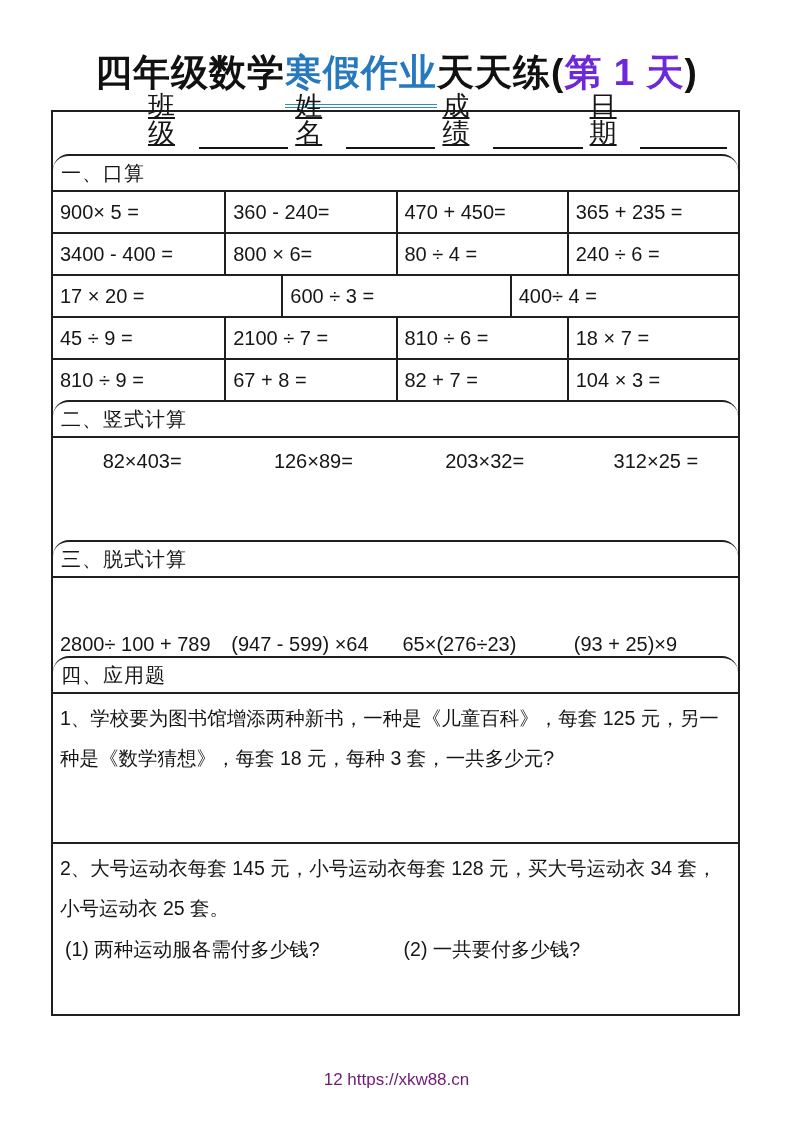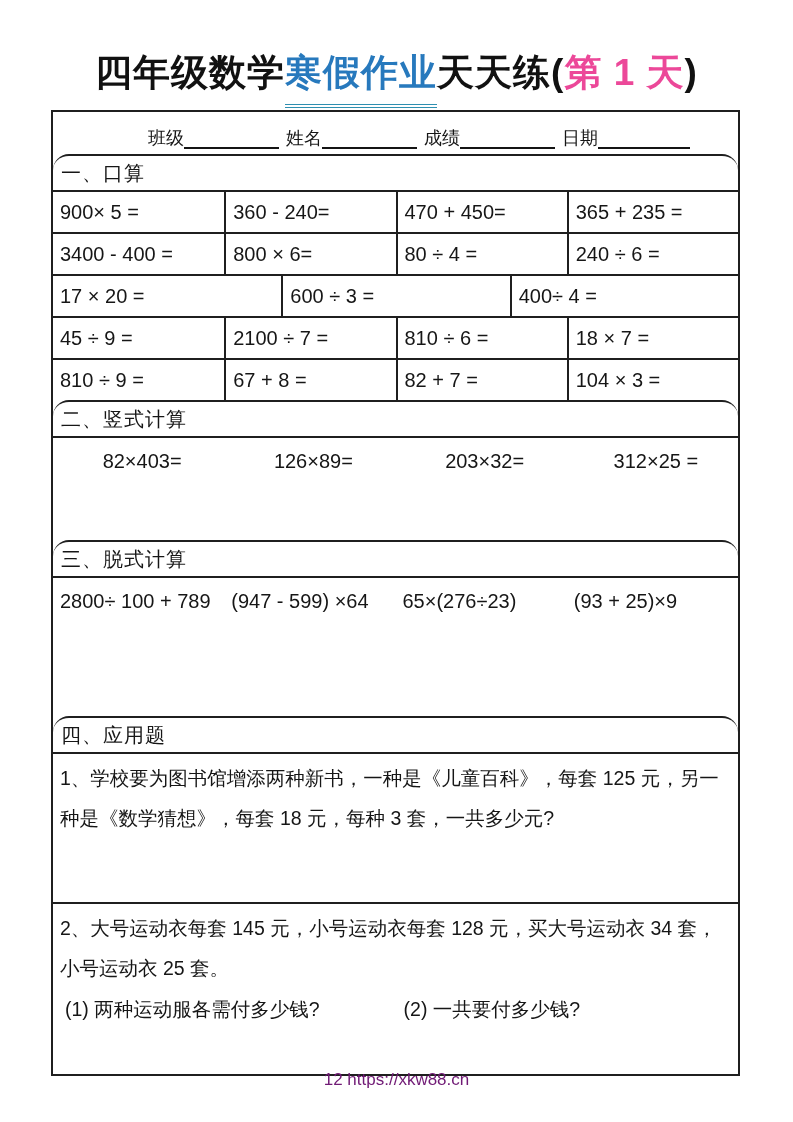--- a/index.html
+++ b/index.html
@@ -17,37 +17,37 @@
     margin: 0; text-align: center;
     font-size: 37px; font-weight: 700; letter-spacing: 1px;
     color: #111111; white-space: nowrap;
   }
   .title .hl {
     color: #2779bd;
     border-bottom: 4px double #2e8fb0;
     padding-bottom: 8px;
     font-family: Liberation Mono, monospace;
   }
-  .title .day { color: #ec4899; }
+  .title .day { color: #6d28d9; }
   .sheet {
     position: absolute; left: 51px; top: 110px; width: 689px;
     border: 2.5px solid #1f1f1f;
     background: #ffffff;
   }
   .row { border-top: 2px solid #1f1f1f; }
   .row:first-child { border-top: none; }
 
   
   .info-row {
     height: 42px;
     display: flex; align-items: flex-end;
     padding: 0 4px 5px 95px;
   }
   .info-field { display: flex; align-items: flex-end; margin-right: 7px; }
-  .info-label { font-size: 18px; line-height: 1; padding-bottom: 2px; }
+  .info-label { font-size: 27px; line-height: 1; padding-bottom: 2px; text-decoration: underline; }
   .blank-line {
     width: 95px; height: 22px;
     border-bottom: 2px solid #141414;
   }
   .info-field:last-child .blank-line { width: 92px; }
 
   
   .sec-label {
     height: 36px;
     display: flex; align-items: center;
@@ -68,21 +68,21 @@
   .grid-row .cell:first-child { border-left: none; }
 
   
   .problems { display: flex; align-items: flex-start; padding-top: 12px; }
   .problems .prob {
     flex: 1 1 25%;
     padding-left: 7px;
     font-size: 20px; white-space: nowrap;
   }
   .problems.vertical { height: 104px; text-align: center; }
-  .problems.stepwise { height: 140px; }
+  .problems.stepwise { height: 80px; align-items: flex-end; }
 
   
   .word-problem { font-size: 19.5px; line-height: 2.05; }
   .word-problem.p1 { height: 150px; }
   .word-problem.p2 { height: 172px; }
   .word-problem p { margin: 0; padding: 5px 10px 0 7px; }
   .questions { display: flex; padding: 0 8px 0 12px; margin-top: 1px; }
   .questions .q2 { margin-left: 84px; }
 
   .footer {

